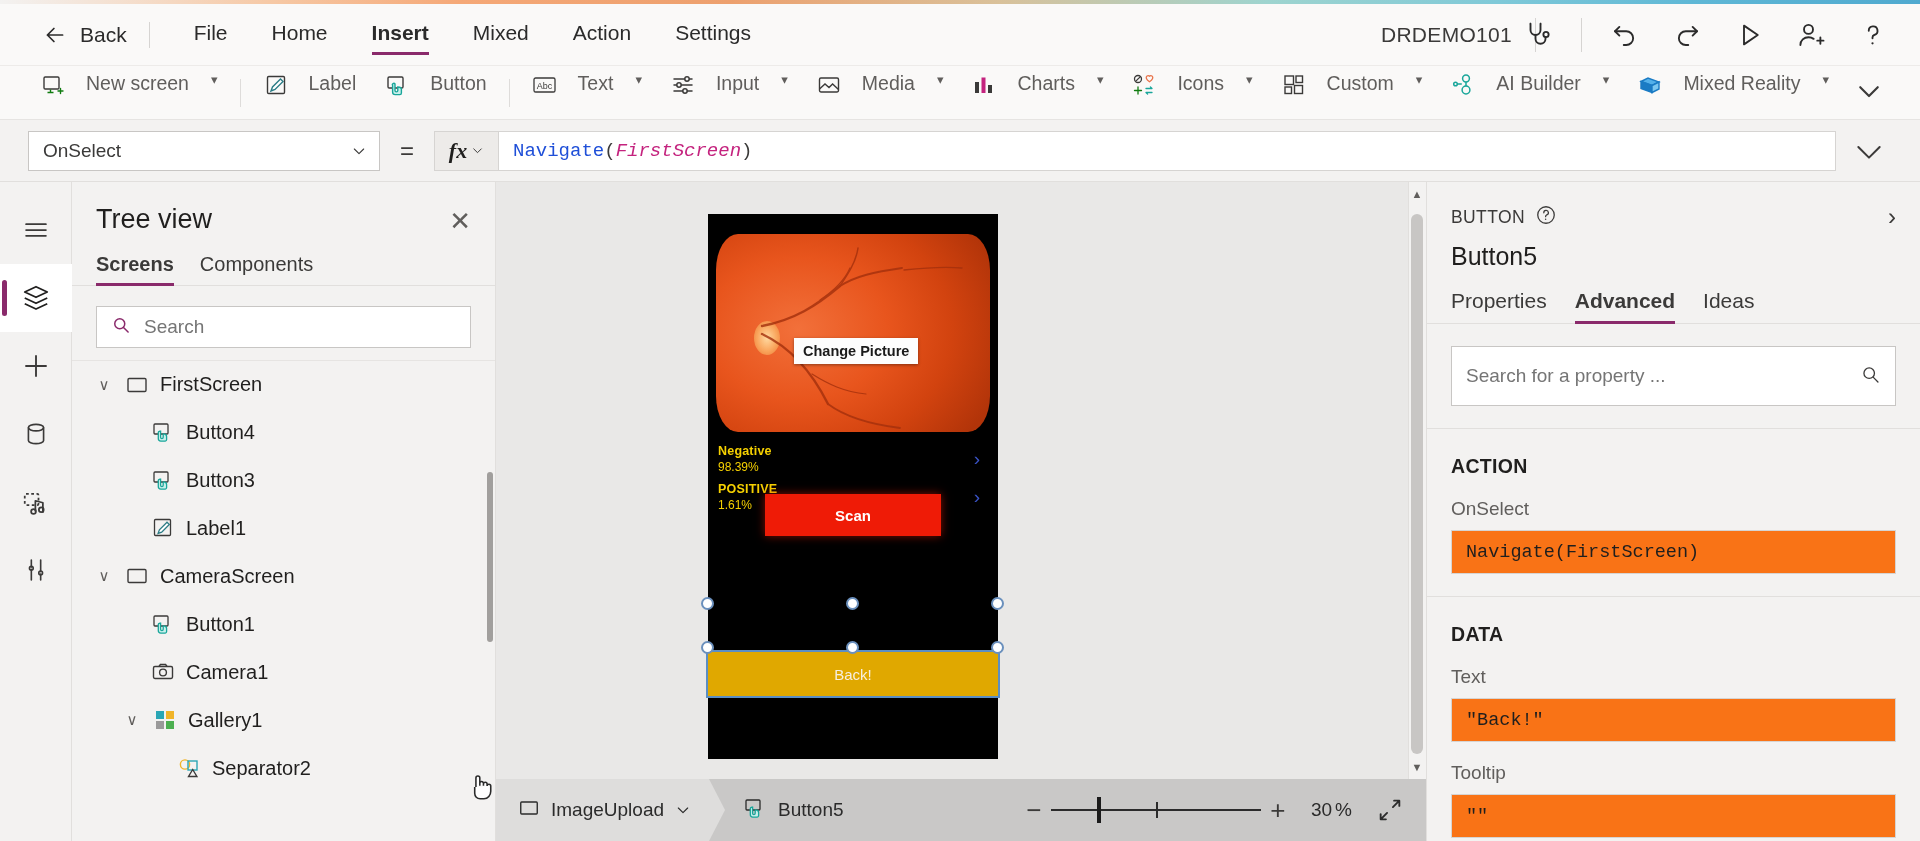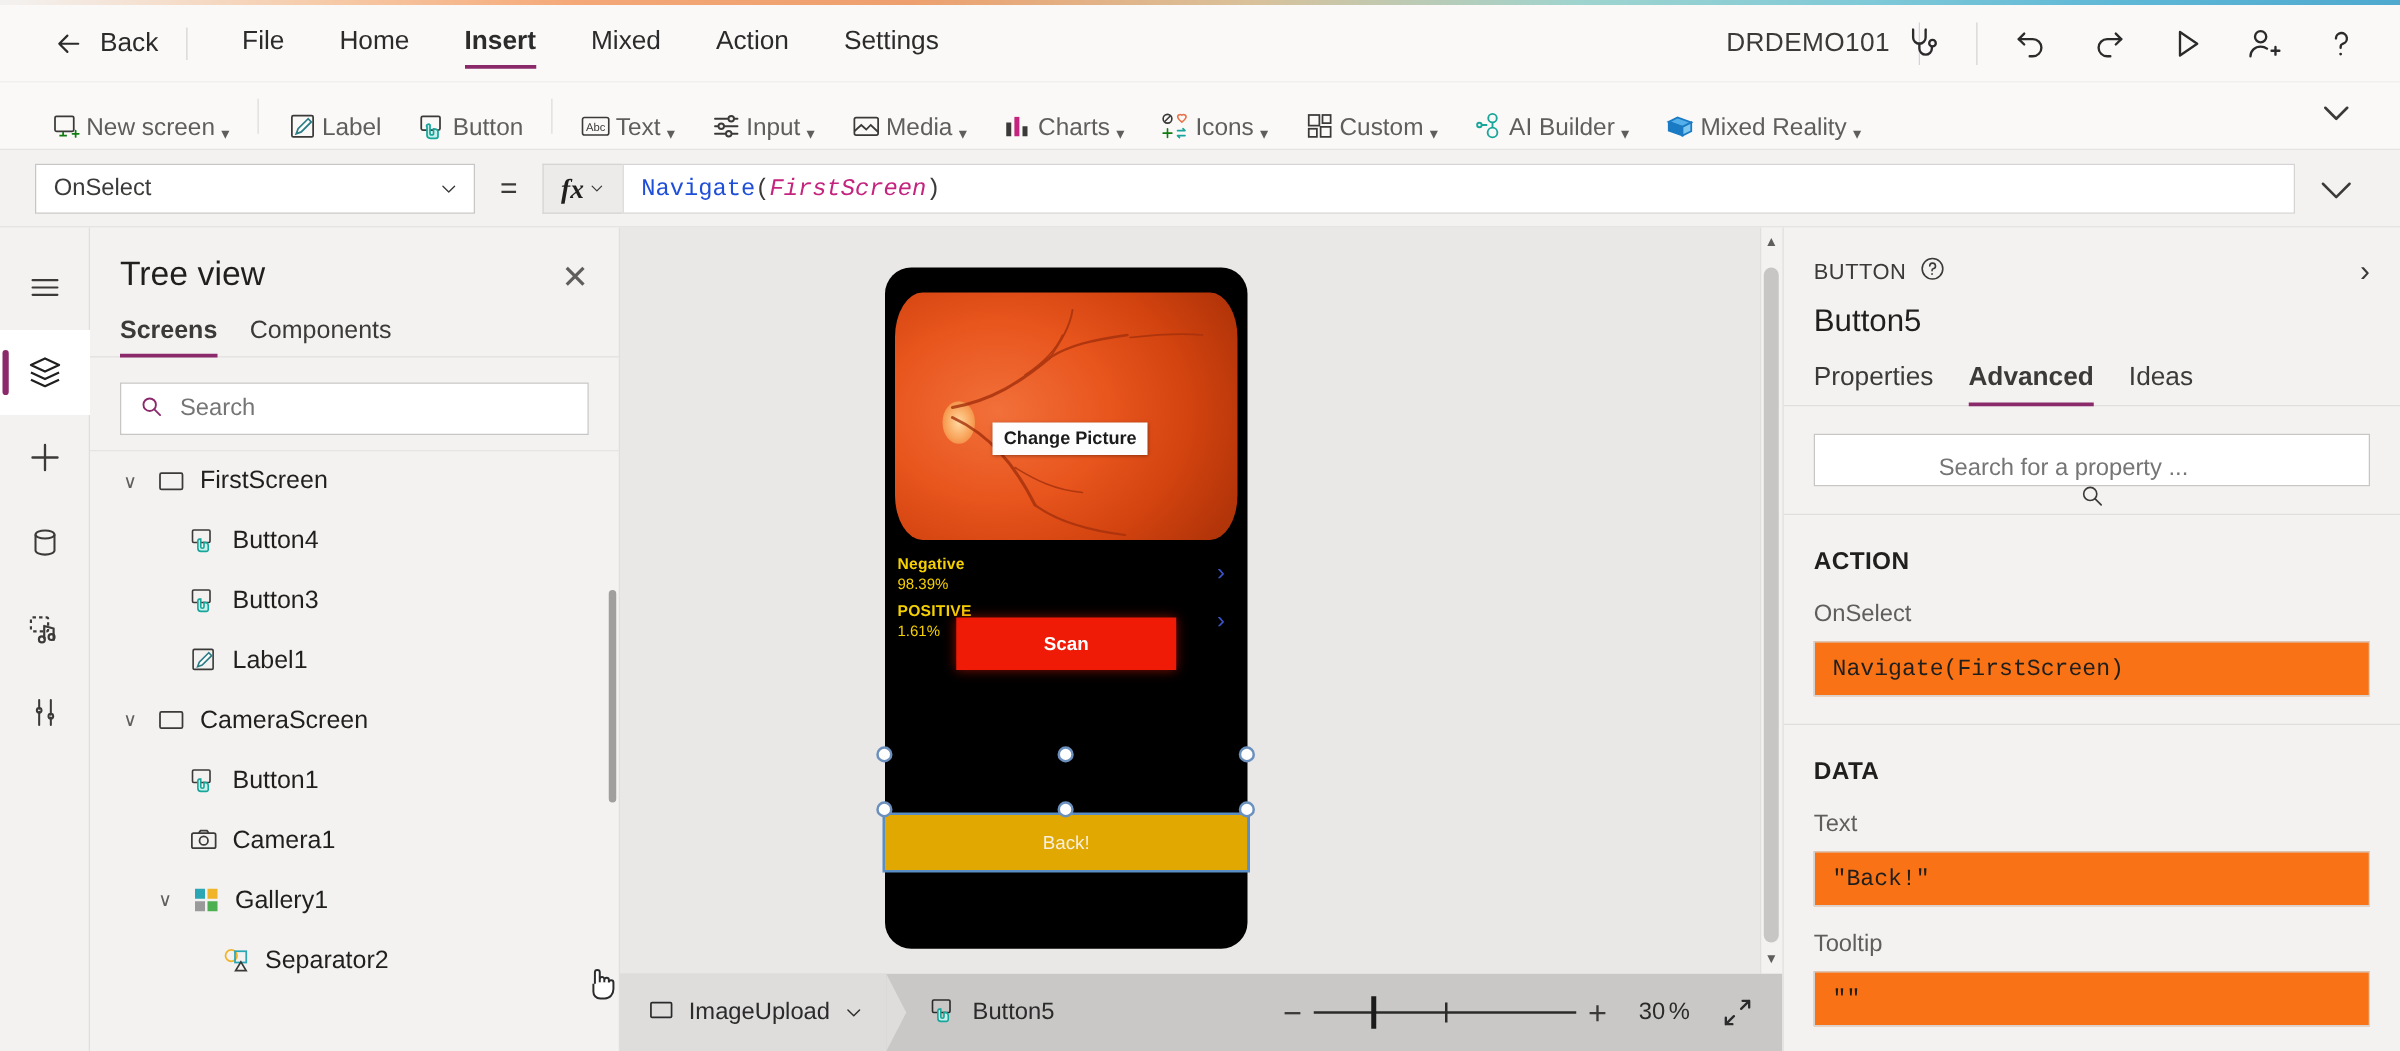--- a/index.html
+++ b/index.html
@@ -39,21 +39,21 @@
   .top-icons { position: absolute; right: 28px; display: flex; align-items: center; gap: 24px; }
   .top-icon { width: 38px; height: 38px; display:flex; align-items:center; justify-content:center; cursor:pointer; }
   .top-div2 { width: 1px; height: 34px; background: #d6d4d2; }
 
   
   .ribbon {
     position: absolute; top: 66px; left: 0; width: 1920px; height: 54px;
     background: #faf9f8; display: flex; align-items: center;
     border-bottom: 1px solid #e6e4e2;
   }
-  .rb-item { display: flex; align-items: flex-end; gap: 3px; padding: 0 14px; cursor: pointer; height: 42px; }
+  .rb-item { display: flex; align-items: flex-start; gap: 20px; padding: 0 14px; cursor: pointer; height: 42px; }
   .rb-label { font-size: 19.5px; color: #605e5c; white-space: nowrap; }
   .rb-chev { font-size: 13px; color: #605e5c; margin-left: 2px; }
   .rb-div { width: 1px; height: 28px; background: #dedcda; margin: 0 8px; }
   .rb-ico { width: 26px; height: 26px; display:flex; align-items:center; justify-content:center; flex: 0 0 26px;}
   .rb-more { position: absolute; right: 36px; cursor:pointer; }
 
   
   .fbar {
     position: absolute; top: 120px; left: 0; width: 1920px; height: 62px;
     background: #f3f2f1; display: flex; align-items: center; padding: 0 28px;
@@ -128,21 +128,20 @@
   .cursor-hand { position: absolute; left: 395px; top: 588px; width: 30px; height: 34px; }
 
   
   .canvas {
     position: absolute; top: 182px; left: 496px; width: 930px; height: 597px;
     background: #e9e8e7;
   }
   .phone {
     position: absolute; left: 212px; top: 32px; width: 290px; height: 545px;
     background: #000;
-    border-radius: 21px;
   }
   .retina {
     position: absolute; left: 0; top: 20px; width: 290px; height: 198px;
     background: radial-gradient(ellipse 78% 86% at 30% 48%, #f2703a 0%, #e8551d 42%, #d2430f 72%, #b23409 100%);
     border-radius: 22px / 36px;
     margin: 0 8px; width: 274px; overflow: hidden;
   }
   .optic-disc {
     position: absolute; left: 14%; top: 44%; width: 26px; height: 34px; border-radius: 50%;
     background: radial-gradient(ellipse at center, #ffd9a0 0%, #f9a55c 55%, #ec7430 100%);
@@ -216,22 +215,22 @@
   .pr-kind-row { display:flex; align-items:center; justify-content: space-between; }
   .pr-kind-l { display:flex; align-items:center; gap: 10px; }
   .pr-kind { font-size: 17.5px; color: #3b3a39; letter-spacing: .4px; }
   .pr-expand { font-size: 24px; color: #3b3a39; cursor:pointer; line-height:1; }
   .pr-name { font-size: 25px; color: #201f1e; margin-top: 12px; }
   .pr-tabs { display:flex; gap: 28px; padding: 18px 24px 0 24px; border-bottom: 1px solid #e1dfdd; }
   .pr-tab { font-size: 21px; color: #3b3a39; padding-bottom: 10px; cursor:pointer; position:relative;}
   .pr-tab.active { font-weight: bold; }
   .pr-tab.active::after { content:''; position:absolute; left:0; right:0; bottom:-1px; height:3px; background:#8a2a6b; }
   .pr-search {
-    margin: 22px 24px 0 24px; height: 42px; background: #fff; border: 1px solid #c8c6c4;
-    display:flex; align-items:center; padding: 16px 14px; cursor: text; flex-direction: column;
+    margin: 22px 24px 0 24px; height: 60px; background: #fff; border: 1px solid #c8c6c4;
+    display:flex; align-items:center; padding: 16px 14px; cursor: text;
   }
   .pr-search input { flex:1; border:none; outline:none; font-size: 19px; color:#605e5c; background:transparent;
     font-family:"Liberation Sans",sans-serif; }
   .pr-section { font-size: 19.5px; font-weight: bold; color: #201f1e; padding: 26px 24px 0 24px; letter-spacing:.3px;}
   .pr-prop-label { font-size: 19px; color: #605e5c; padding: 20px 24px 0 24px; }
   .pr-prop-box {
     margin: 10px 24px 0 24px; min-height: 44px; background: #f97316; border: 1px solid #d6d4d2;
     display:flex; align-items:center; padding: 0 14px;
     font-family:"Liberation Mono", monospace; font-size: 18.5px; color:#201f1e; cursor:text;
   }

